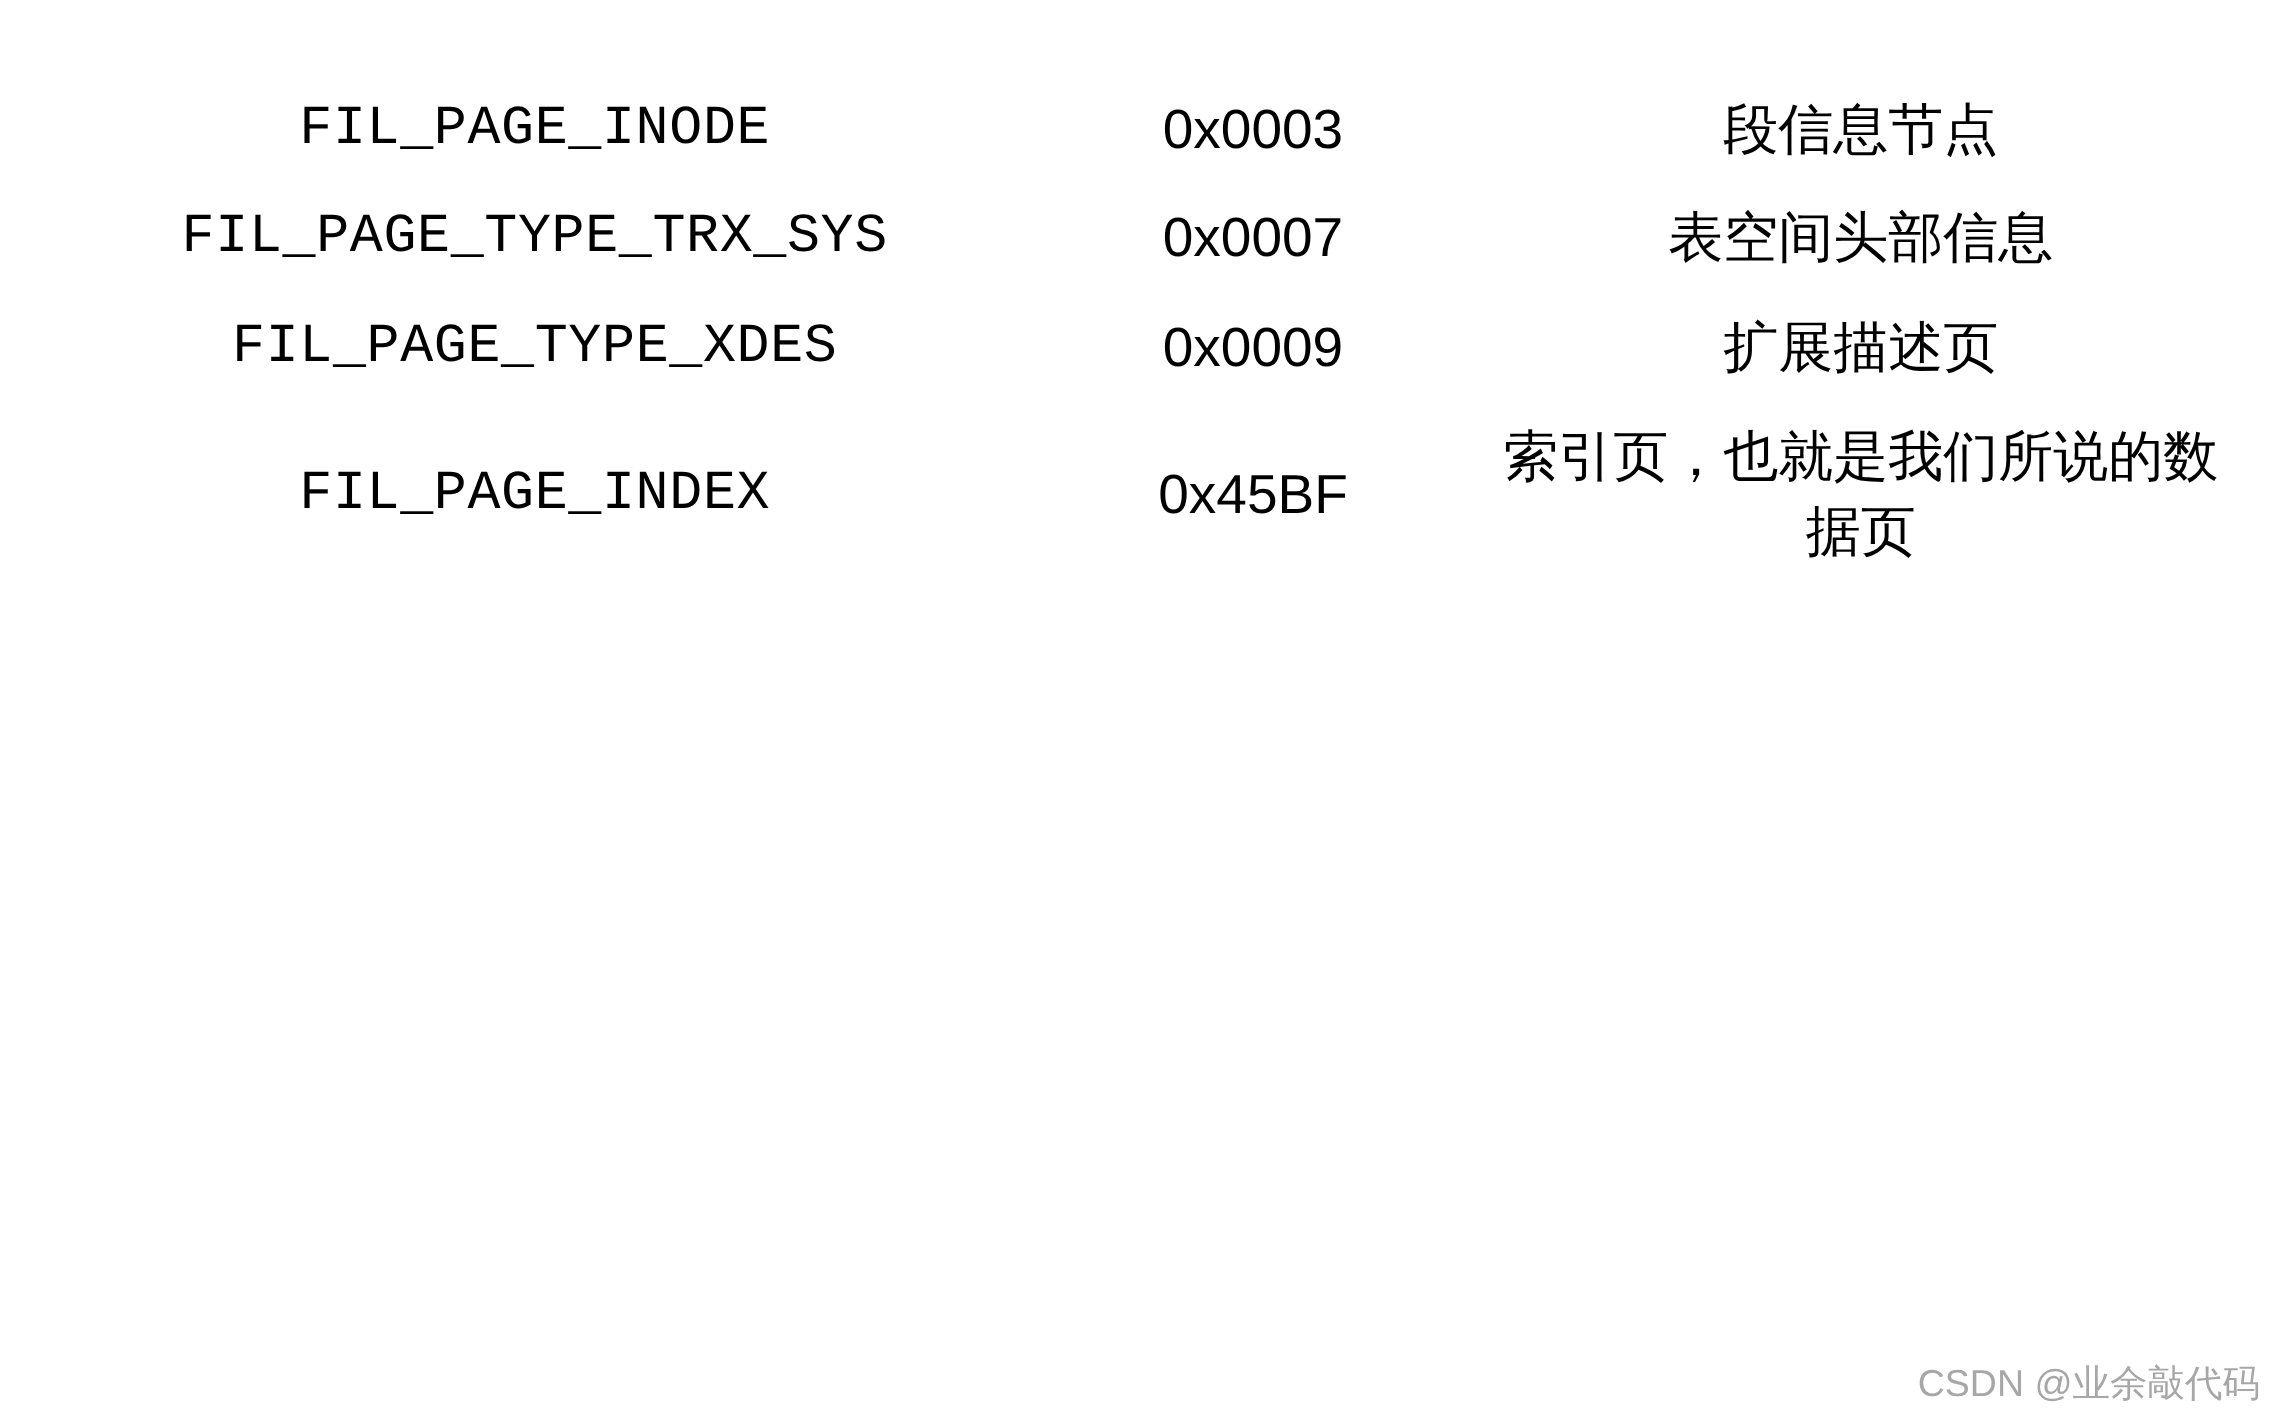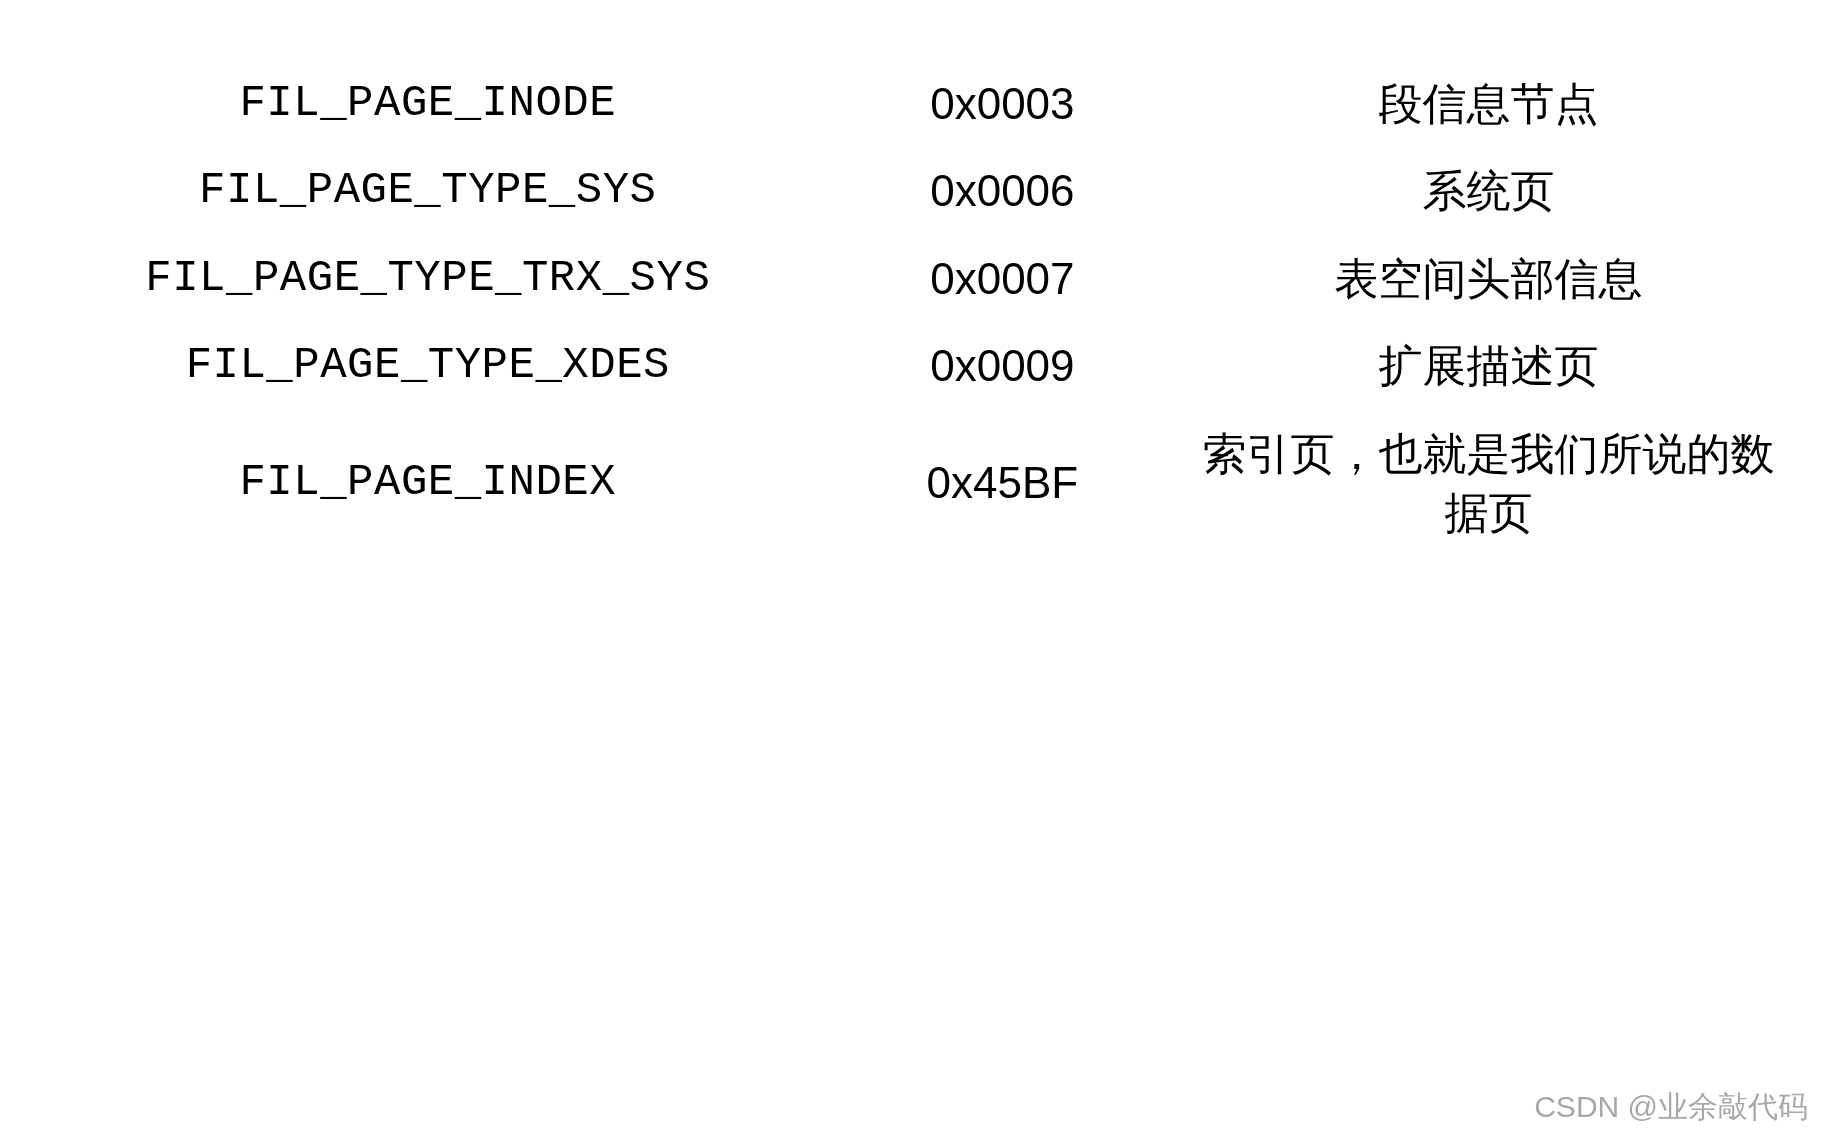--- a/index.html
+++ b/index.html
@@ -31,45 +31,40 @@
       width: 45%;
       font-family: Liberation Mono, monospace;
       letter-spacing: 0.5px;
     }
     .col-hex {
       width: 20%;
       font-family: Liberation Sans, sans-serif;
     }
     .col-desc {
       width: 35%;
-      font-family: Liberation Sans, sans-serif;
+      font-family: Liberation Serif, serif;
     }
     .watermark {
       position: absolute;
       bottom: 12px;
       right: 20px;
       font-size: 30px;
       color: rgba(120, 120, 120, 0.65);
       font-family: "Microsoft YaHei", "PingFang SC", sans-serif;
     }
   </style>
 </head>
 <body>
 
 <table class="table">
   <tbody>
     <tr>
       <td class="col-name">FIL_PAGE_INODE</td>
       <td class="col-hex">0x0003</td>
       <td class="col-desc">段信息节点</td>
-    </tr>
-    <tr>
-      <td class="col-name">FIL_PAGE_TYPE_SYS</td>
-      <td class="col-hex">0x0006</td>
-      <td class="col-desc">系统页</td>
     </tr>
     <tr>
       <td class="col-name">FIL_PAGE_TYPE_TRX_SYS</td>
       <td class="col-hex">0x0007</td>
       <td class="col-desc">表空间头部信息</td>
     </tr>
     <tr>
       <td class="col-name">FIL_PAGE_TYPE_XDES</td>
       <td class="col-hex">0x0009</td>
       <td class="col-desc">扩展描述页</td>

